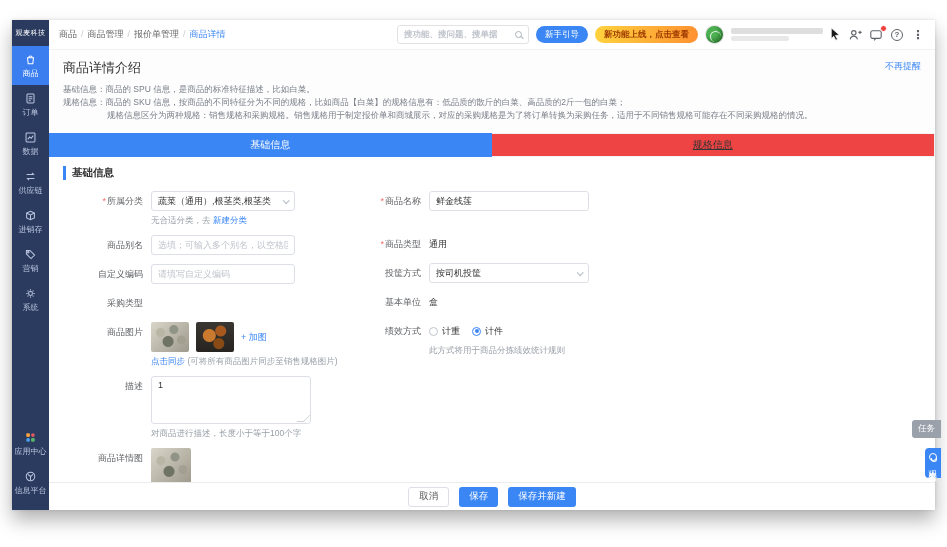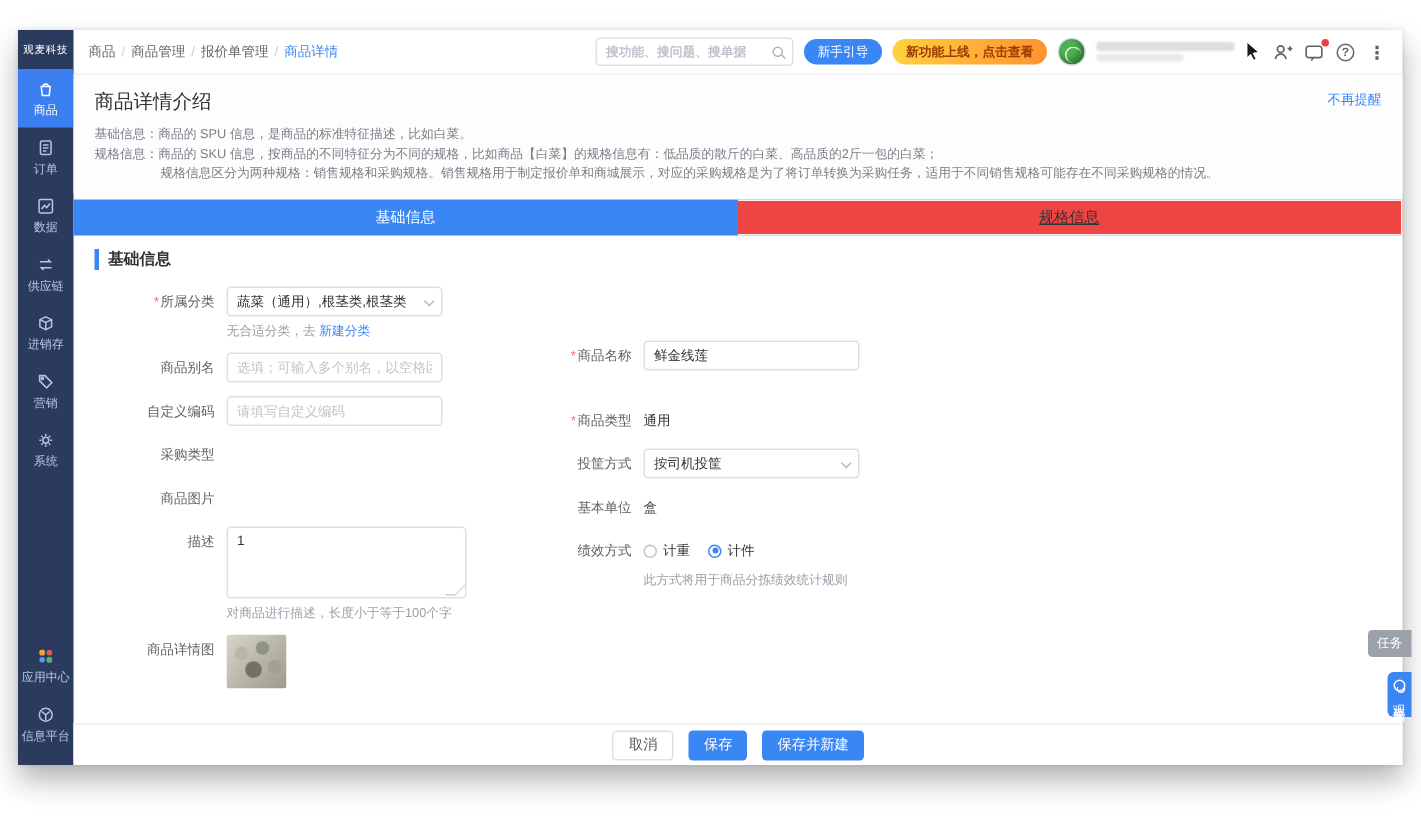--- a/index.html
+++ b/index.html
@@ -70,29 +70,29 @@
   .tab { flex:1; display:flex; align-items:center; justify-content:center; font-size:10px; cursor:pointer; }
   .tab.active { background:#3a86f5; color:#fff; }
   .tab.inactive { background:#ef4444; color:#333; border:1px solid #f3f3f3; border-left:none;text-decoration:underline; }
 
   
   .content { flex:1; padding:9px 14px 0; overflow:hidden; position:relative; }
   .section-title { font-size:10.5px; font-weight:bold; color:#333; border-left:3px solid #3a86f5;
     padding-left:6px; margin-bottom:11px; }
   .form-cols { display:flex; }
   .col-left { width:300px; flex-shrink:0; }
-  .col-right { flex:1;margin-top:36px; }
+  .col-right { flex:1; }
   .field-row { display:flex; align-items:flex-start; margin-bottom:9px; }
   .flabel { width:88px; text-align:right; padding-right:8px; font-size:9px; color:#606266;
     line-height:20px; flex-shrink:0; white-space:nowrap; }
   .col-right .flabel { width:66px; }
   .req::before { content:"*"; color:#f56c6c; margin-right:1px; }
   .inputbox { height:20px; width:144px; border:1px solid #dcdfe6; border-radius:3px; background:#fff;
     font-size:9px; padding:0 6px; color:#333; display:flex; align-items:center; }
-  .col-right .inputbox { width:144px; }
+  .col-right .inputbox { width:160px; }
   .inputbox.select { justify-content:space-between; cursor:pointer; }
   .inputbox .val { white-space:nowrap; overflow:hidden; }
   .inputbox.placeholder .val { color:#c0c4cc; }
   .chev { width:5px; height:5px; border-right:1.2px solid #b4bac4; border-bottom:1.2px solid #b4bac4;
     transform:rotate(45deg) translateY(-1px); flex-shrink:0; }
   .hint { font-size:8.5px; color:#9aa0a8; margin-top:4px; line-height:11px; white-space:nowrap; }
   .link { color:#3a86f5; cursor:pointer; }
   .statictext { font-size:9px; color:#333; line-height:20px; }
   .thumbs { display:flex; align-items:center; }
   .thumb { width:38px; height:30px; border-radius:2px; margin-right:7px; flex-shrink:0; }
@@ -328,20 +328,31 @@
               <span class="val">请填写自定义编码</span>
             </div>
           </div>
 
           <div class="field-row">
             <span class="flabel">采购类型</span>
           </div>
 
           <div class="field-row">
             <span class="flabel">商品图片</span>
+            <div>
+              <div class="thumbs">
+                <div class="thumb plant-gray"></div>
+                <div class="thumb plant-brown"></div>
+                <span class="link addimg">+ 加图</span>
+              </div>
+              <div class="hint">
+                <span class="link">点击同步</span>
+                <span>(可将所有商品图片同步至销售规格图片)</span>
+              </div>
+            </div>
           </div>
 
           <div class="field-row">
             <span class="flabel">描述</span>
             <div>
               <div class="ta">1</div>
               <div class="hint">对商品进行描述，长度小于等于100个字</div>
             </div>
           </div>
 

